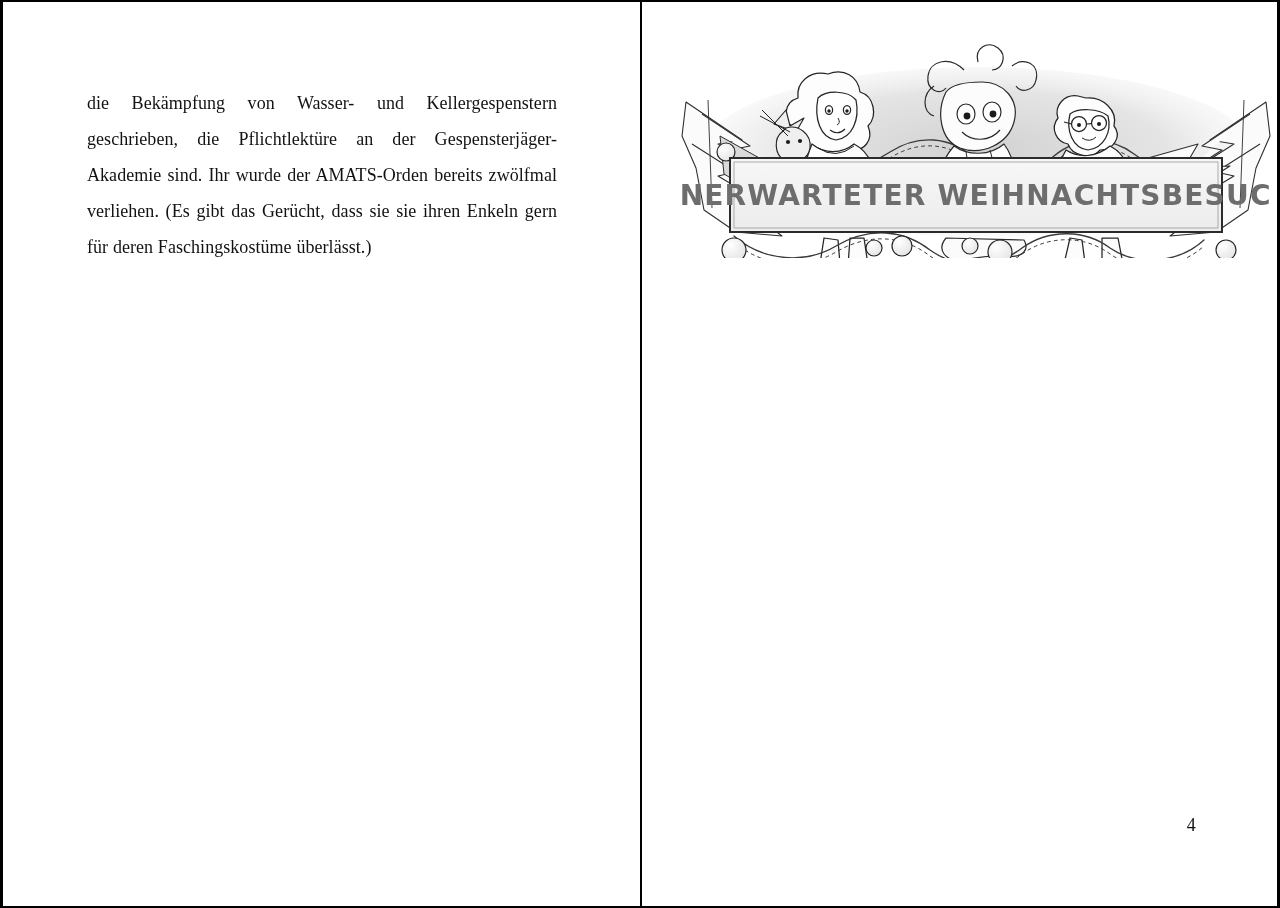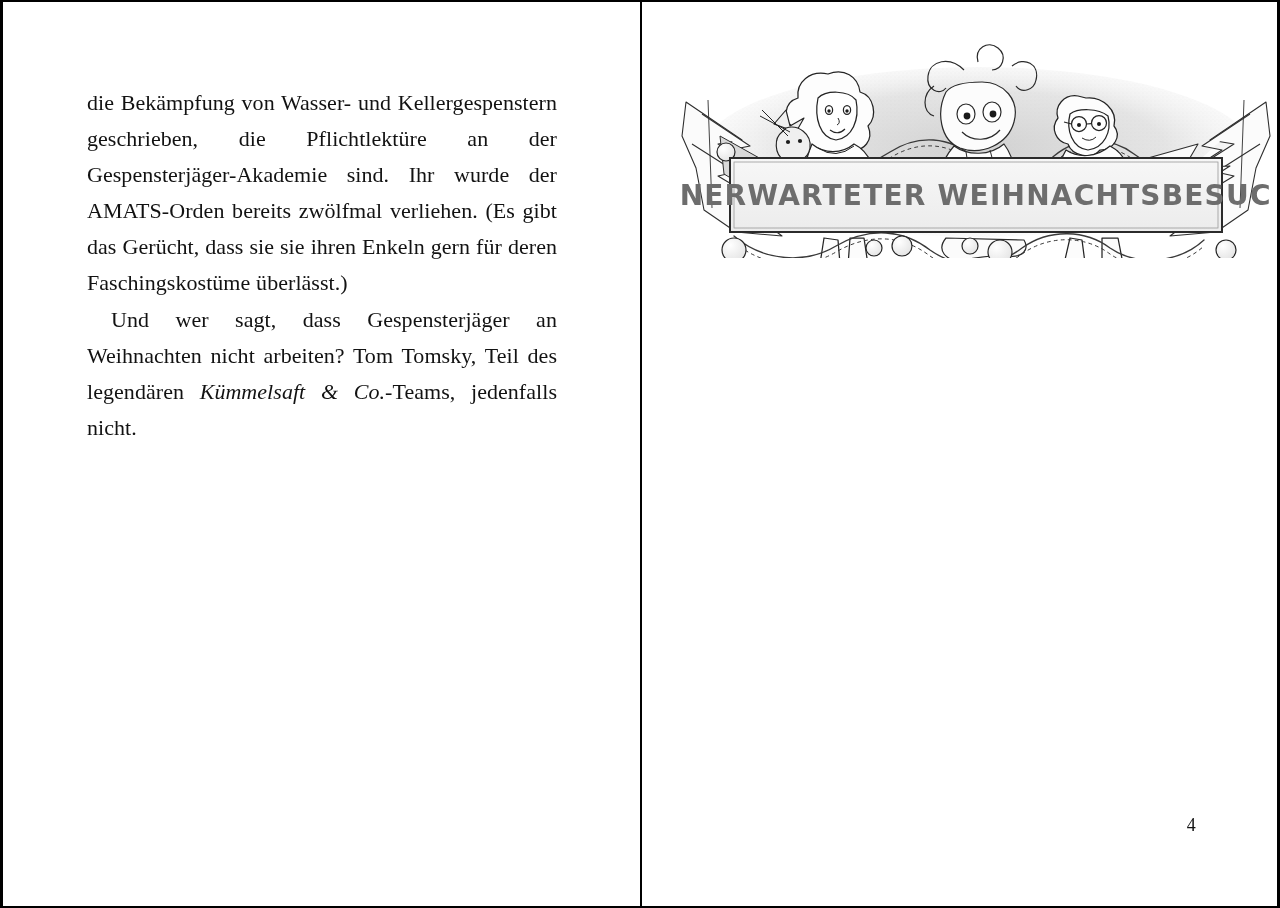--- a/index.html
+++ b/index.html
@@ -43,21 +43,21 @@
     height: 908px;
     box-sizing: border-box;
   }
   #page-left  { left: 0;    width: 637px; }
   #page-right { left: 639px; width: 638px; }
 
   .textblock {
     position: absolute;
     text-align: justify;
     text-justify: inter-word;
-    font-size: 22px;
+    font-size: 18px;
     line-height: 36.1px;
     letter-spacing: 0.05px;
     word-spacing: 0.2px;
     color: #121212;
   }
 
   #left-text {
     left: 84px;
     top: 83px;
     width: 470px;
@@ -99,21 +99,20 @@
   }
 </style>
 </head>
 <body>
 
 <div id="book">
 
   <div class="page" id="page-left">
     <div class="textblock" id="left-text">
       <p class="para">die Bekämpfung von Wasser- und Kellergespenstern geschrieben, die Pflichtlektüre an der Gespensterjäger-Akademie sind. Ihr wurde der AMATS-Orden bereits zwölfmal verliehen. (Es gibt das Gerücht, dass sie sie ihren Enkeln gern für deren Faschingskostüme überlässt.)</p>
-      <p class="para"><span>Und wer sagt, dass Gespensterjäger an Weihnachten nicht arbeiten? Tom Tomsky, Teil des legendären </span><span class="it">Kümmelsaft &amp; Co.</span><span>-Teams, jedenfalls nicht.</span></p>
     </div>
   </div>
 
   <div id="gutter"></div>
 
   <div class="page" id="page-right">
 
     <div id="chapter-illustration">
       <svg width="596" height="218" viewBox="0 0 596 218" xmlns="http://www.w3.org/2000/svg">
         <defs>

